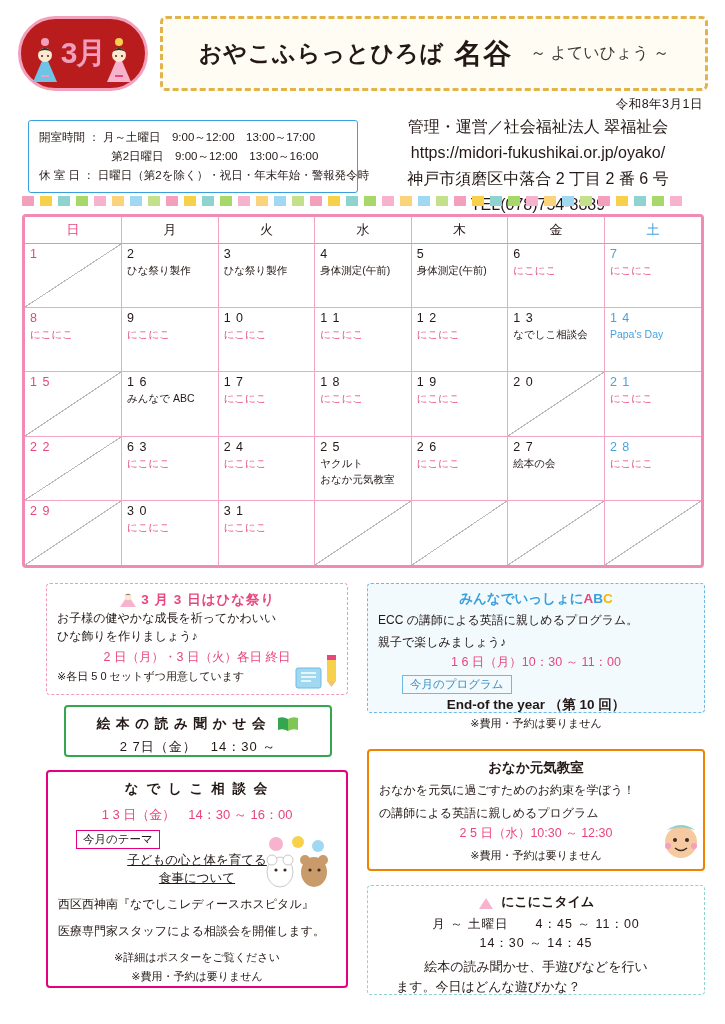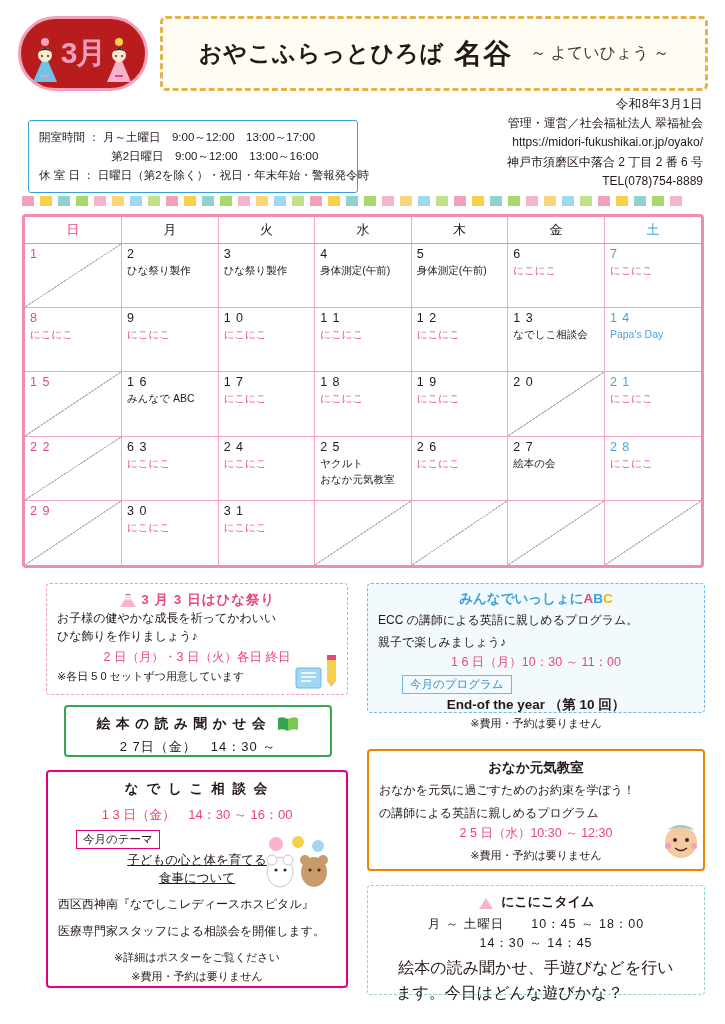--- a/index.html
+++ b/index.html
@@ -50,21 +50,21 @@
   }
   .info-left {
     position: absolute; left: 28px; top: 120px; width: 330px;
     border: 1.5px solid #3aa0dc; border-radius: 3px;
     padding: 7px 8px 7px 10px;
     font-size: 11.5px; line-height: 1.65;
   }
   .info-left .row { white-space: nowrap; }
   .info-right {
     position: absolute; right: 22px; top: 114px; width: 330px;
-    text-align: right; font-size: 12px; line-height: 1.62;
+    text-align: center; font-size: 16px; line-height: 1.62;
   }
 
   
   .dots {
     position: absolute; left: 22px; top: 196px; width: 682px; height: 10px;
     display: flex; gap: 6px;
   }
   .dots span { width: 12px; height: 10px; display: block; }
 
   
@@ -160,21 +160,21 @@
   #p-nade .body { font-size: 12px; line-height: 1.55; margin-top: 8px; }
   #p-nade .note { font-size: 11px; margin-top: 9px; text-align: center; line-height: 1.5; }
 
   
   #p-niko {
     left: 367px; top: 885px; width: 338px; height: 110px;
     border: 1.5px dashed #8ed3cd; padding: 7px 28px;
   }
   #p-niko .p-title { font-size: 13px; }
   #p-niko .hl { text-align: center; font-size: 12.5px; margin-top: 5px; letter-spacing: 1px; }
-  #p-niko .body { font-size: 16px; line-height: 1.55; margin-top: 5px; font-family: Liberation Mono, monospace; }
+  #p-niko .body { font-size: 13px; line-height: 1.55; margin-top: 5px; }
 
   .c-pink { color: #e8467c; }
   .c-blue { color: #3aa0dc; }
   .center { text-align: center; }
 
   .ico { display: inline-block; vertical-align: middle; }
 </style>
 </head>
 <body>
 
@@ -492,21 +492,21 @@
     </svg>
   </div>
 
   <div class="panel" id="p-niko">
     <div class="p-title">
       <svg class="ico" width="16" height="14" viewBox="0 0 16 14" style="margin-right:4px">
         <path d="M1 13 L8 2 L15 13 Z" fill="#f7b2cd"></path>
       </svg>
       <span>にこにこタイム</span>
     </div>
-    <div class="hl">月 ～ 土曜日　　10：45 ～ 18：00</div>
+    <div class="hl">月 ～ 土曜日　　4：45 ～ 11：00</div>
     <div class="hl" style="margin-top:2px">14：30 ～ 14：45</div>
     <div class="body center">絵本の読み聞かせ、手遊びなどを行い</div>
     <div class="body" style="margin-top:0">ます。今日はどんな遊びかな？</div>
   </div>
 
   <svg style="position:absolute;left:318px;top:655px" width="26" height="34" viewBox="0 0 26 34">
     <rect x="9" y="4" width="9" height="22" fill="#f8d14c"></rect>
     <path d="M9 26 h9 l-4.5 6 Z" fill="#f0c27a"></path>
     <rect x="9" y="0" width="9" height="5" fill="#e8467c"></rect>
   </svg>

